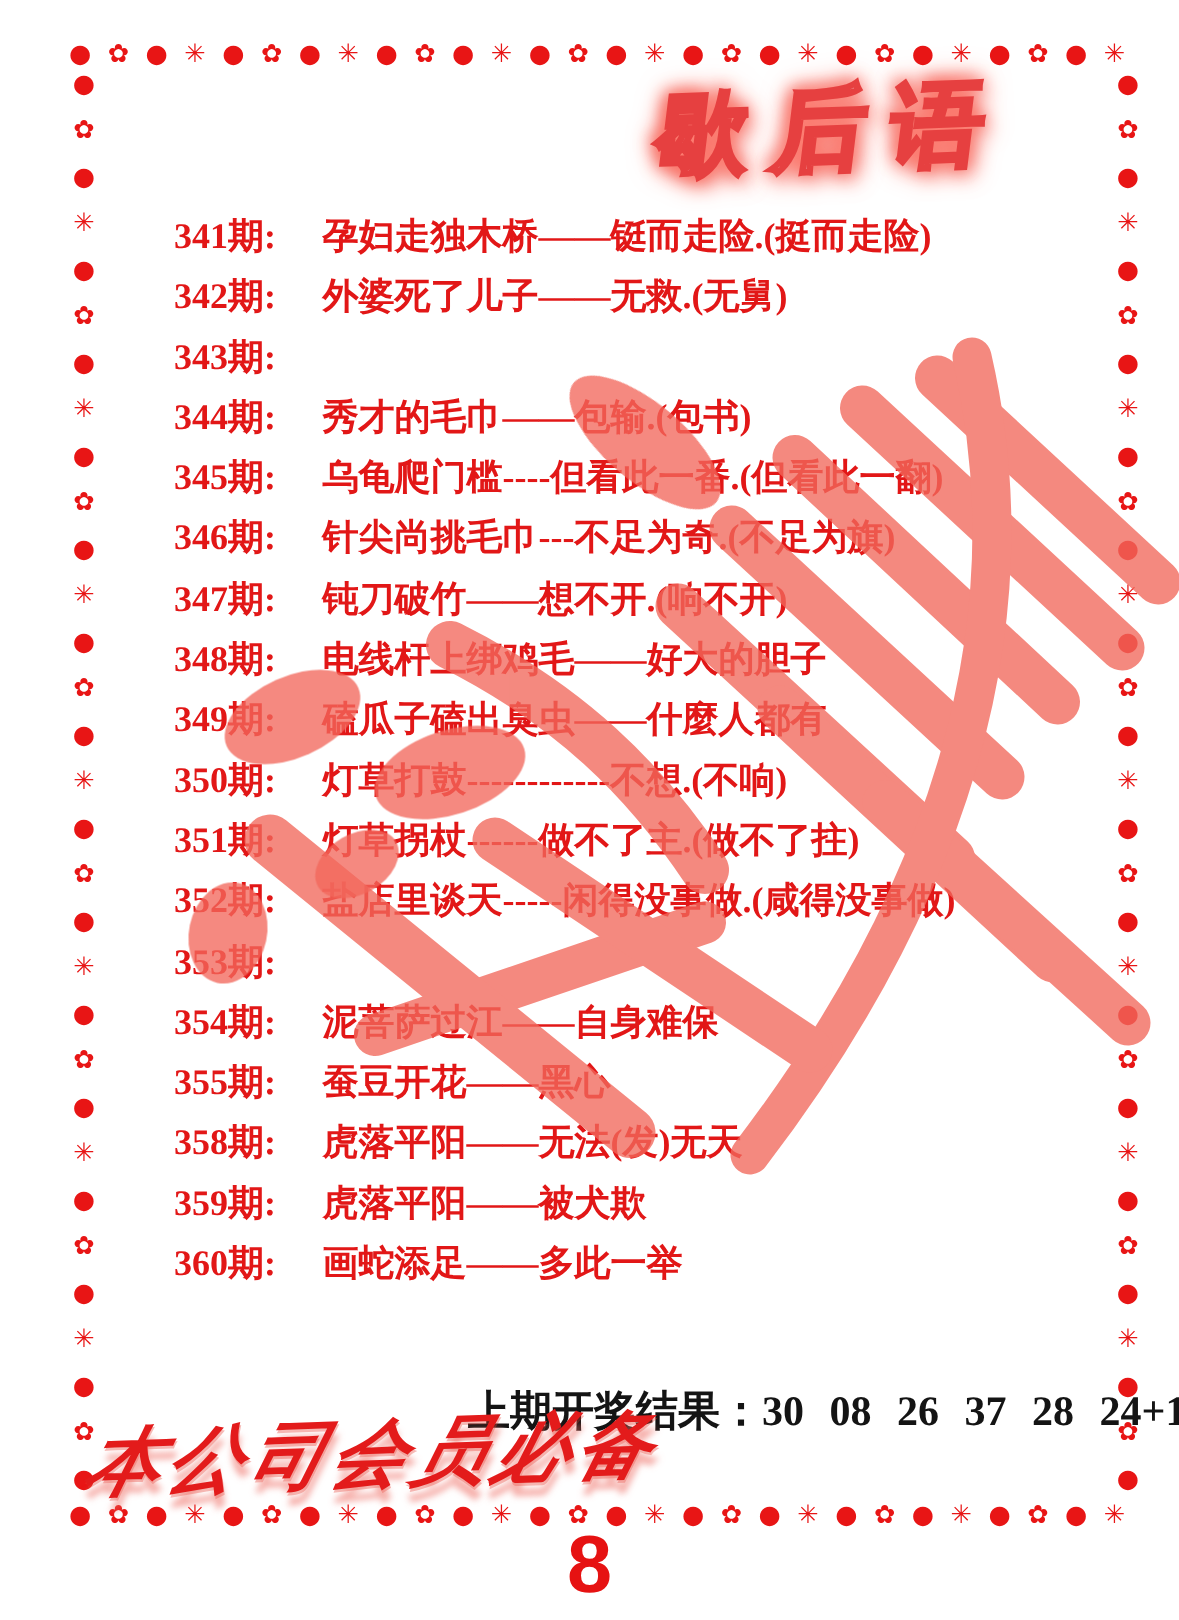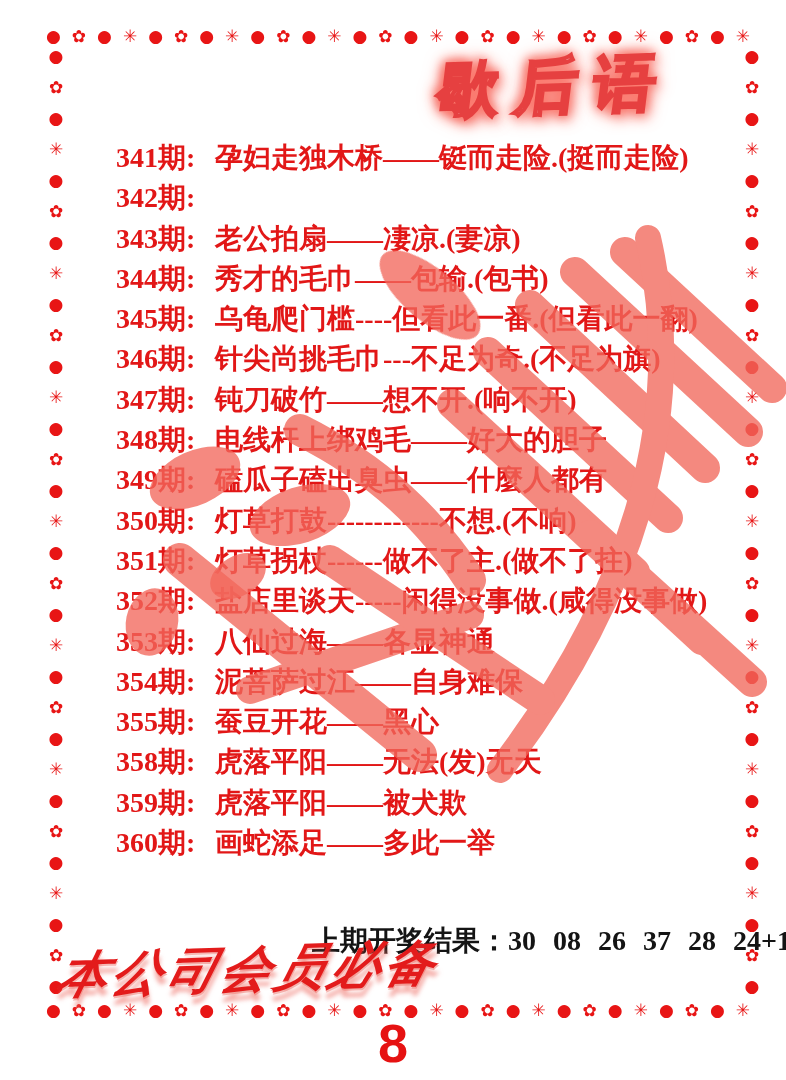--- a/index.html
+++ b/index.html
@@ -40,21 +40,21 @@
     transform:skewX(-9deg) rotate(-2deg);
     z-index:3;white-space:nowrap;
   }
   
   .entries{
     position:absolute;left:116px;top:138px;
     z-index:2;
   }
   .entry{
     display:flex;height:40.3px;line-height:40.3px;
-    font-size:28px;font-weight:bold;color:#e21717;
+    font-size:24px;font-weight:bold;color:#e21717;
     white-space:nowrap;
   }
   .entry .issue{width:99px;flex:none;}
   
   .watermark{
     position:absolute;left:0;top:0;width:786px;height:1080px;
     z-index:5;pointer-events:none;
   }
   
   .result-line{
@@ -92,25 +92,25 @@
   <div class="title">歇后语</div>
 
   <div class="entries" id="entries">
     <div class="entry">
       <span class="issue">341期:</span>
       <span class="content">孕妇走独木桥——铤而走险.(挺而走险)</span>
     </div>
 
     <div class="entry">
       <span class="issue">342期:</span>
+      <span class="content">外婆死了儿子——无救.(无舅)</span>
     </div>
 
     <div class="entry">
       <span class="issue">343期:</span>
-      <span class="content">老公拍扇——凄凉.(妻凉)</span>
     </div>
 
     <div class="entry">
       <span class="issue">344期:</span>
       <span class="content">秀才的毛巾——包输.(包书)</span>
     </div>
 
     <div class="entry">
       <span class="issue">345期:</span>
       <span class="content">乌龟爬门槛----但看此一番.(但看此一翻)</span>
@@ -146,21 +146,20 @@
       <span class="content">灯草拐杖------做不了主.(做不了拄)</span>
     </div>
 
     <div class="entry">
       <span class="issue">352期:</span>
       <span class="content">盐店里谈天-----闲得没事做.(咸得没事做)</span>
     </div>
 
     <div class="entry">
       <span class="issue">353期:</span>
-      <span class="content">八仙过海——各显神通</span>
     </div>
 
     <div class="entry">
       <span class="issue">354期:</span>
       <span class="content">泥菩萨过江——自身难保</span>
     </div>
 
     <div class="entry">
       <span class="issue">355期:</span>
       <span class="content">蚕豆开花——黑心</span>

